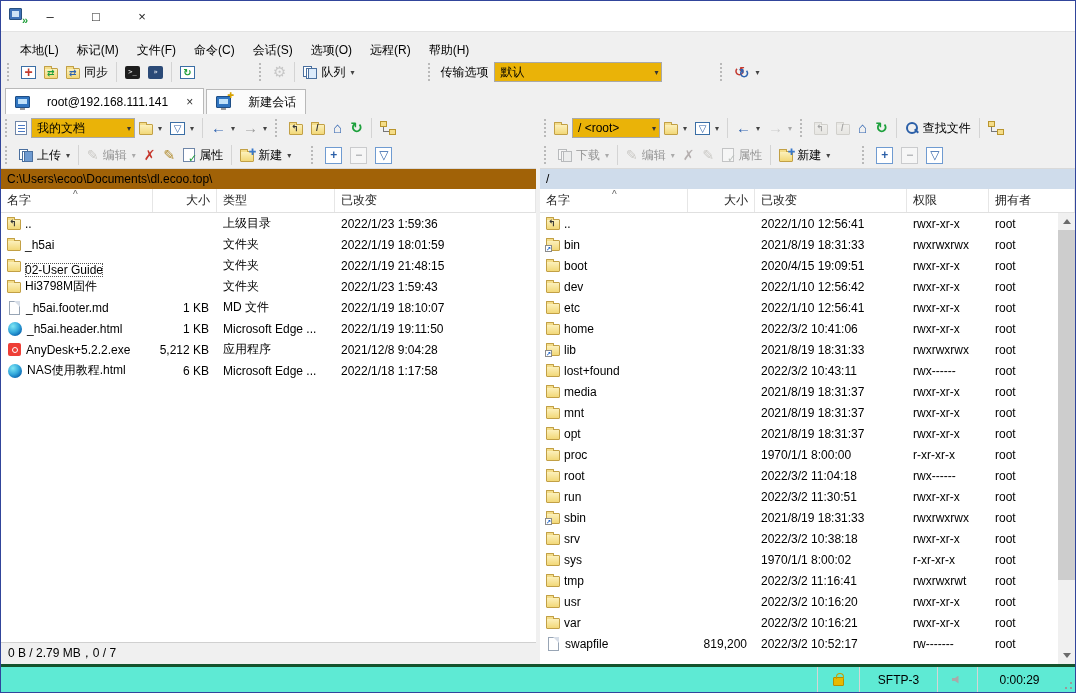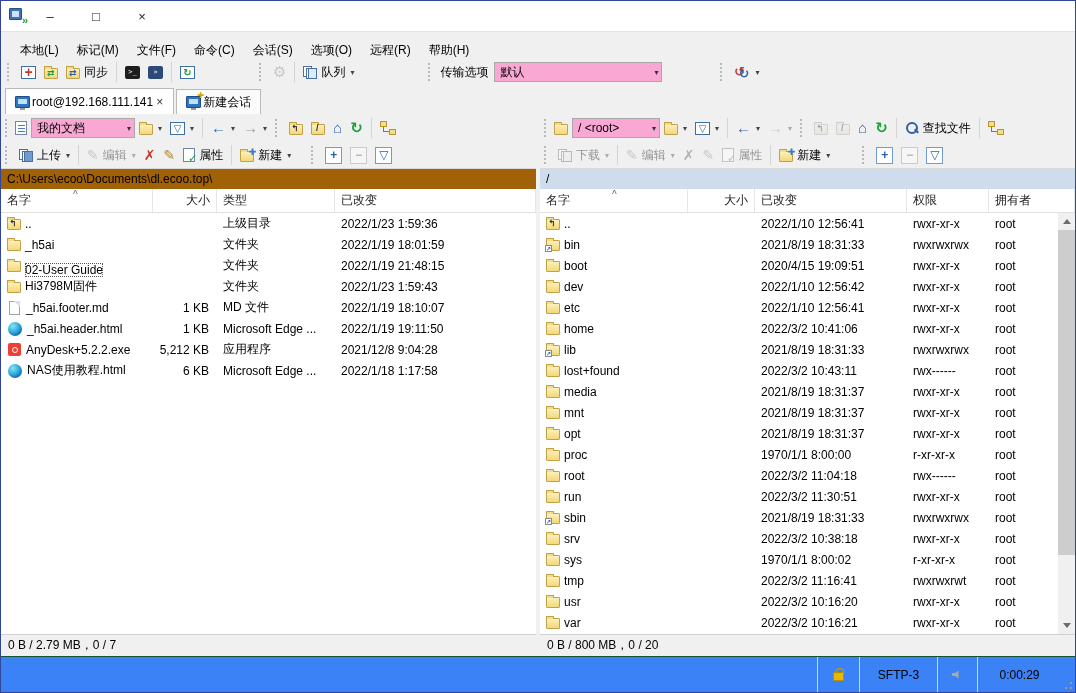--- a/index.html
+++ b/index.html
@@ -65,27 +65,27 @@
   .refresh-g { color:#1da03c; font-size:15px; font-weight:bold; }
 
   
   .fold { width:14px; height:11px; background:linear-gradient(180deg,#fcf0bb,#f2d878); border:1px solid #c2a045; border-radius:1px; position:relative; margin-top:2px; flex:none; }
   .fold::before { content:""; position:absolute; top:-3px; left:-1px; width:6px; height:2px; background:#f4dd8a; border:1px solid #c2a045; border-bottom:none; border-radius:1px 1px 0 0; }
   .fold .ov { position:absolute; font-size:9px; line-height:9px; font-weight:bold; color:#333; left:1px; top:-1px; }
   .fold .lnk { position:absolute; left:-2px; bottom:-2px; width:7px; height:7px; background:#fff; border:1px solid #8a8a8a; color:#1b62c9; font-size:6px; line-height:6px; text-align:center; font-weight:bold; }
   .fold .spark { position:absolute; right:-3px; top:-5px; color:#3a78c9; font-size:9px; font-weight:bold; }
 
   
-  .combo { height:20px; background:#f9a8d4; border:1px solid #a9a9a9; display:flex; align-items:center; padding:0 3px 0 5px; gap:4px; }
+  .combo { height:20px; background:#eab308; border:1px solid #a9a9a9; display:flex; align-items:center; padding:0 3px 0 5px; gap:4px; }
   .combo .val { flex:1; white-space:nowrap; overflow:hidden; }
   .combo .dd { font-size:8px; color:#333; }
 
   
   .tabbar { height:27px; display:flex; align-items:flex-end; background:#f0f0f0; padding-left:4px; flex:none; }
-  .tab { display:flex; align-items:center; gap:2px; height:24px; padding:12px 9px; border:1px solid #b9b9b9; border-bottom:none; background:#fbfbfb; margin-right:2px;text-align:right; }
+  .tab { display:flex; align-items:center; gap:17px; height:24px; padding:12px 9px; border:1px solid #b9b9b9; border-bottom:none; background:#fbfbfb; margin-right:2px;text-align:right; }
   .tab.active { background:#fff; height:26px; }
   .tab .close { font-size:12px; color:#333; padding:0 1px; }
   .mon { width:15px; height:12px; background:#2f74c0; border:1px solid #1d4d85; border-radius:1px; position:relative; flex:none; }
   .mon i { position:absolute; left:2px; top:2px; right:2px; bottom:3px; background:#bfe1fa; display:block; }
   .mon::after { content:""; position:absolute; left:4px; bottom:-3px; width:5px; height:2px; background:#9a9a9a; }
   .mon.new::before { content:"✚"; position:absolute; right:-4px; top:-6px; color:#d8a200; font-size:8px; }
 
   
   .panels { flex:1; display:flex; min-height:0; }
   .panel { flex:1 1 0; display:flex; flex-direction:column; min-width:0; background:#fff; }
@@ -124,21 +124,21 @@
   .vsb { width:17px; background:#f0f0f0; display:flex; flex-direction:column; flex:none; }
   .vsb .btn { height:17px; display:flex; align-items:center; justify-content:center; flex:none; }
   .tri-up { width:0; height:0; border-left:4px solid transparent; border-right:4px solid transparent; border-bottom:5px solid #6b6b6b; }
   .tri-dn { width:0; height:0; border-left:4px solid transparent; border-right:4px solid transparent; border-top:5px solid #6b6b6b; }
   .vsb .track { flex:1; position:relative; }
   .vsb .thumb { position:absolute; left:0; right:0; top:0; height:84%; background:#cdcdcd; }
 
   .pfoot { height:22px; background:#f0f0f0; border-top:1px solid #d0d0d0; display:flex; align-items:center; padding:0 7px; flex:none; font-size:12px; }
 
   
-  .statusbar { height:36px; background:#3b82f6; border-top:1px solid #14532d; display:flex; align-items:stretch; flex:none; font-size:12px; }
+  .statusbar { height:28px; background:#5eead4; border-top:3px solid #14532d; display:flex; align-items:stretch; flex:none; font-size:12px; }
   .statusbar .fill { flex:1; }
   .scell { display:flex; align-items:center; justify-content:center; border-left:1px solid #d5d5d5; padding:0 10px; gap:4px; }
   .lock { width:11px; height:9px; background:#e8b900; border:1px solid #b68f00; border-radius:1px; position:relative; margin-top:4px; }
   .lock::before { content:""; position:absolute; left:1.5px; top:-5px; width:6px; height:5px; border:1.5px solid #c79d00; border-bottom:none; border-radius:4px 4px 0 0; }
   .spk { width:10px; height:8px; background:#a9a9a9; clip-path:polygon(0 30%, 35% 30%, 70% 0, 70% 100%, 35% 70%, 0 70%); margin-right:2px; }
   .gripdots { width:12px; height:12px; align-self:flex-end; margin:0 2px 2px 0;
     background:radial-gradient(circle 1.2px at 10px 10px,#9a9a9a 99%,transparent), radial-gradient(circle 1.2px at 10px 5px,#9a9a9a 99%,transparent), radial-gradient(circle 1.2px at 5px 10px,#9a9a9a 99%,transparent); }
 </style>
 </head>
 <body>
@@ -790,23 +790,20 @@
               <span class="tri-up"></span>
             </div>
           <div class="track">
               <div class="thumb"></div>
             </div>
           <div class="btn">
               <span class="tri-dn"></span>
             </div>
         </div>
       </div>
-      <div class="pfoot">
-          <span>0 B / 800 MB，0 / 20</span>
-        </div>
     </div>
   </div>
 
   <div class="statusbar">
     <div class="fill"></div>
     <div class="scell" style="width:42px">
         <span class="lock"></span>
       </div>
     <div class="scell" style="width:78px">
         <span>SFTP-3</span>

